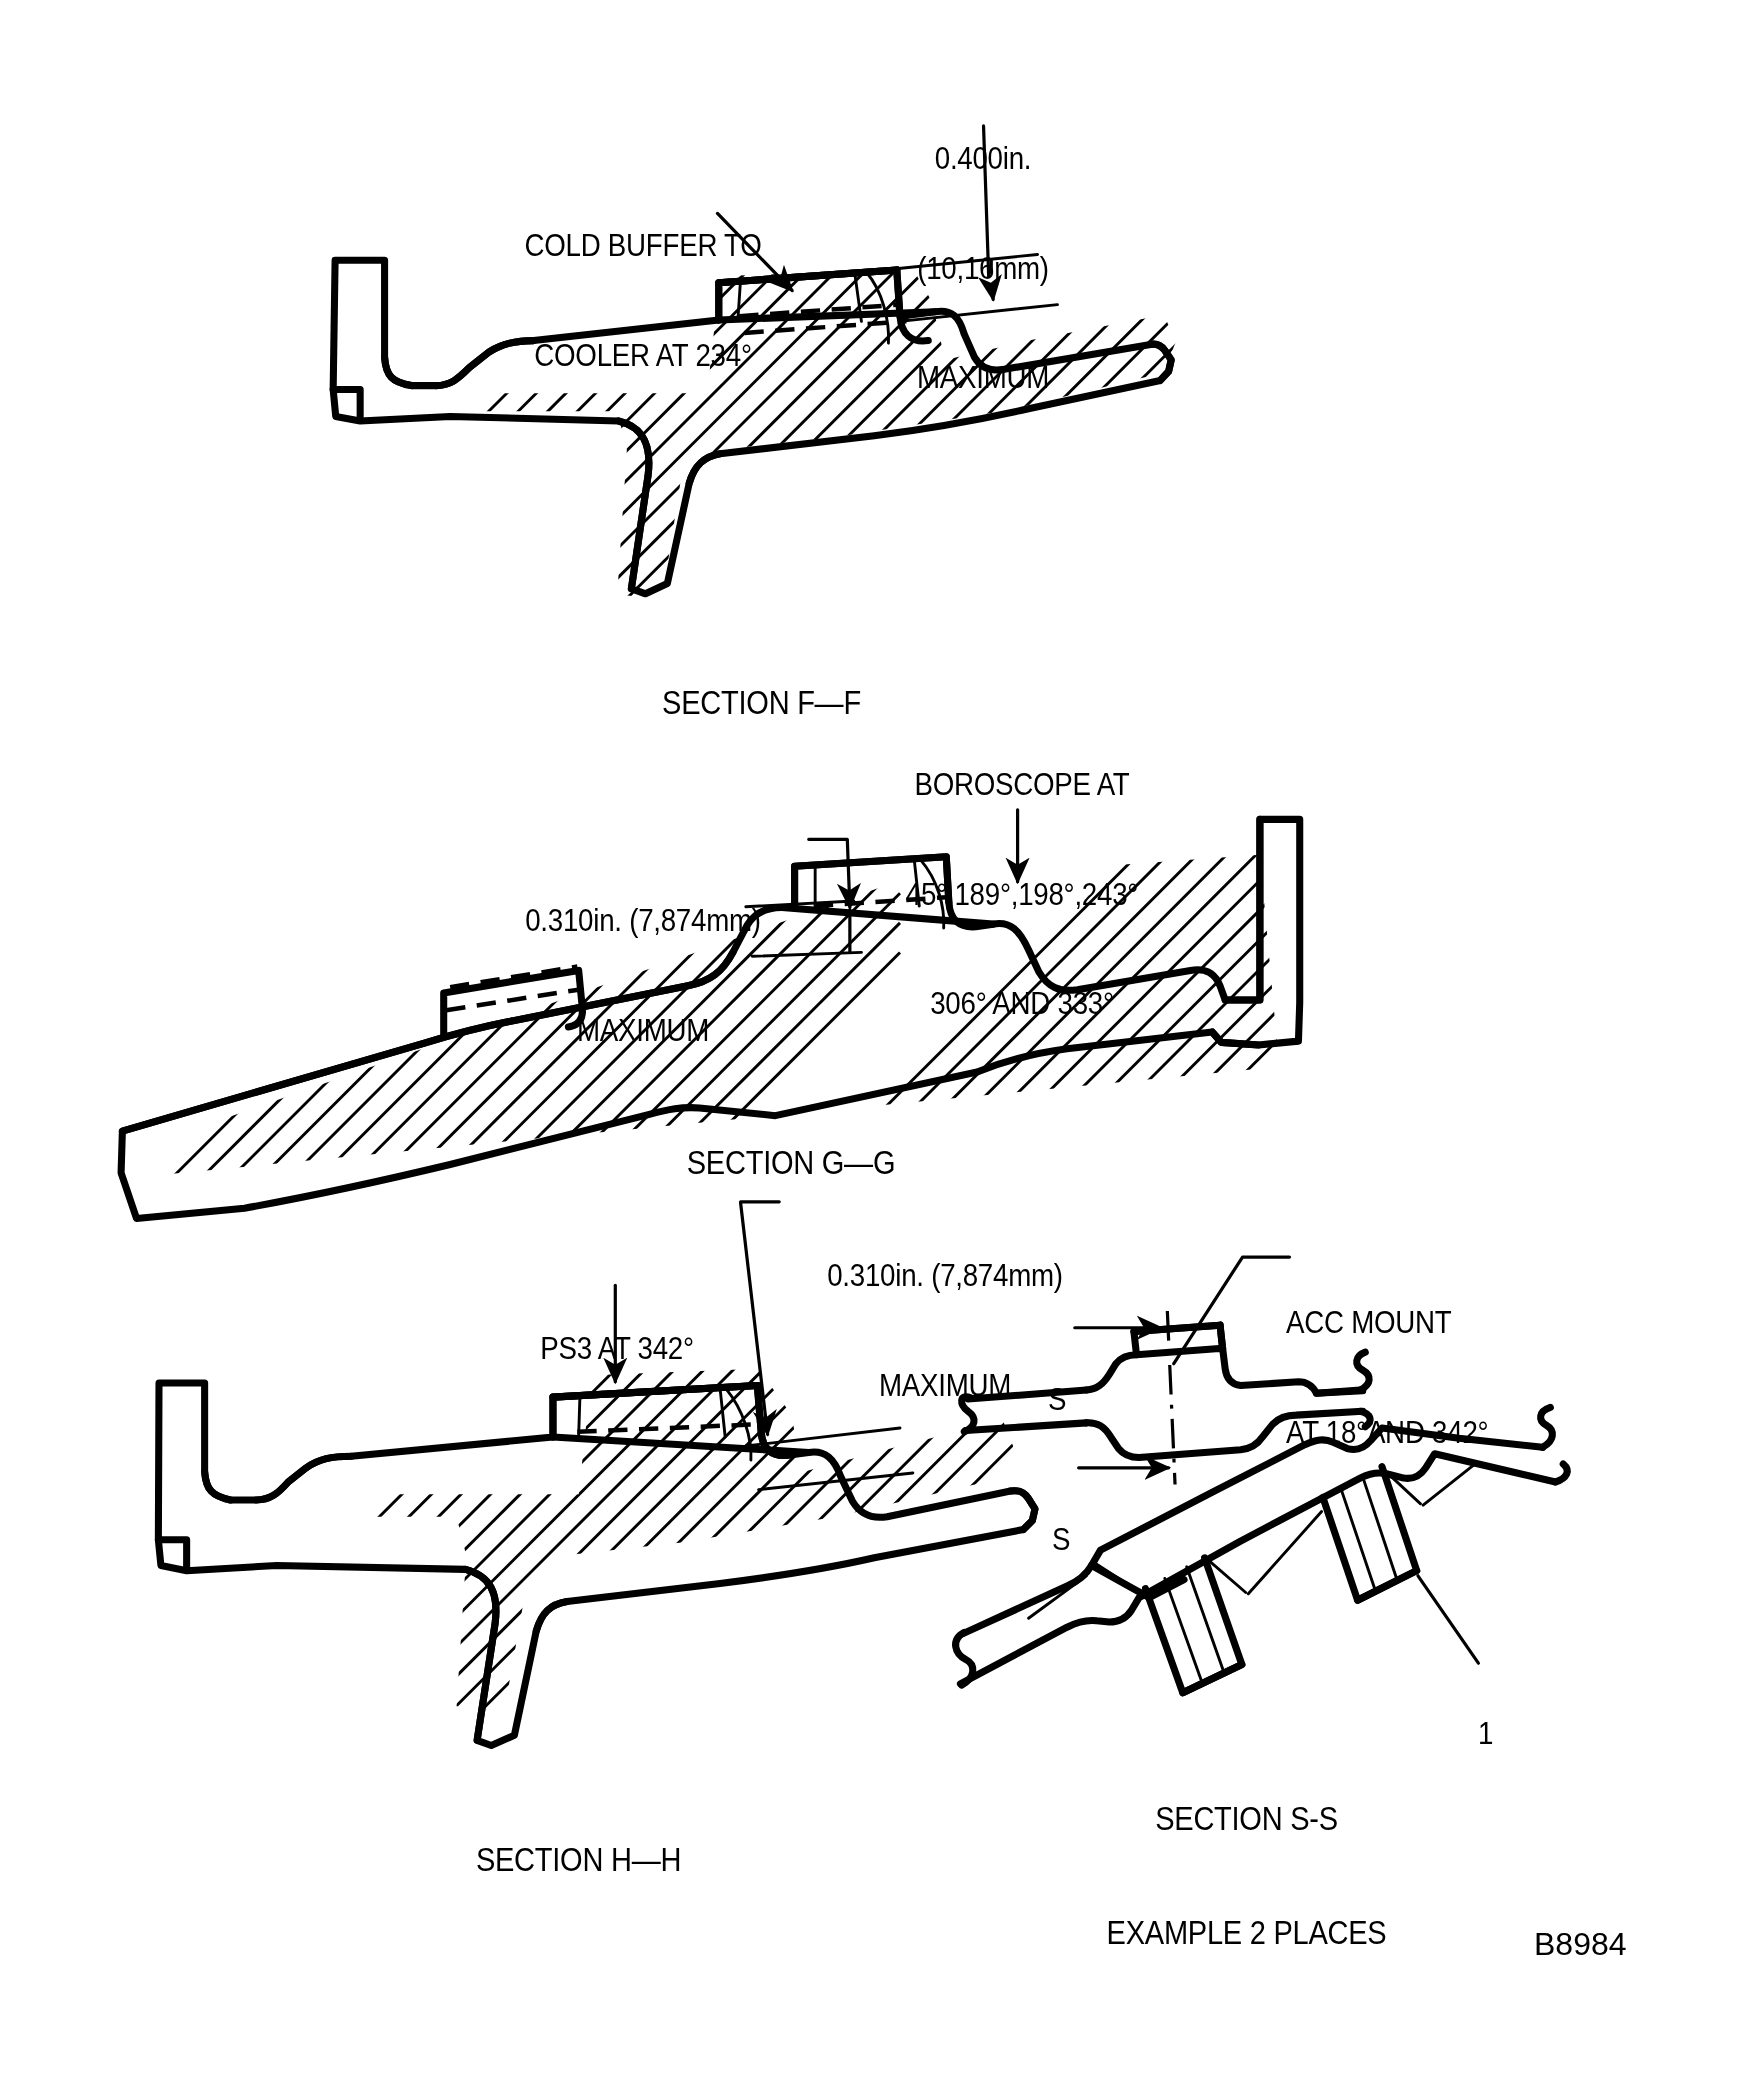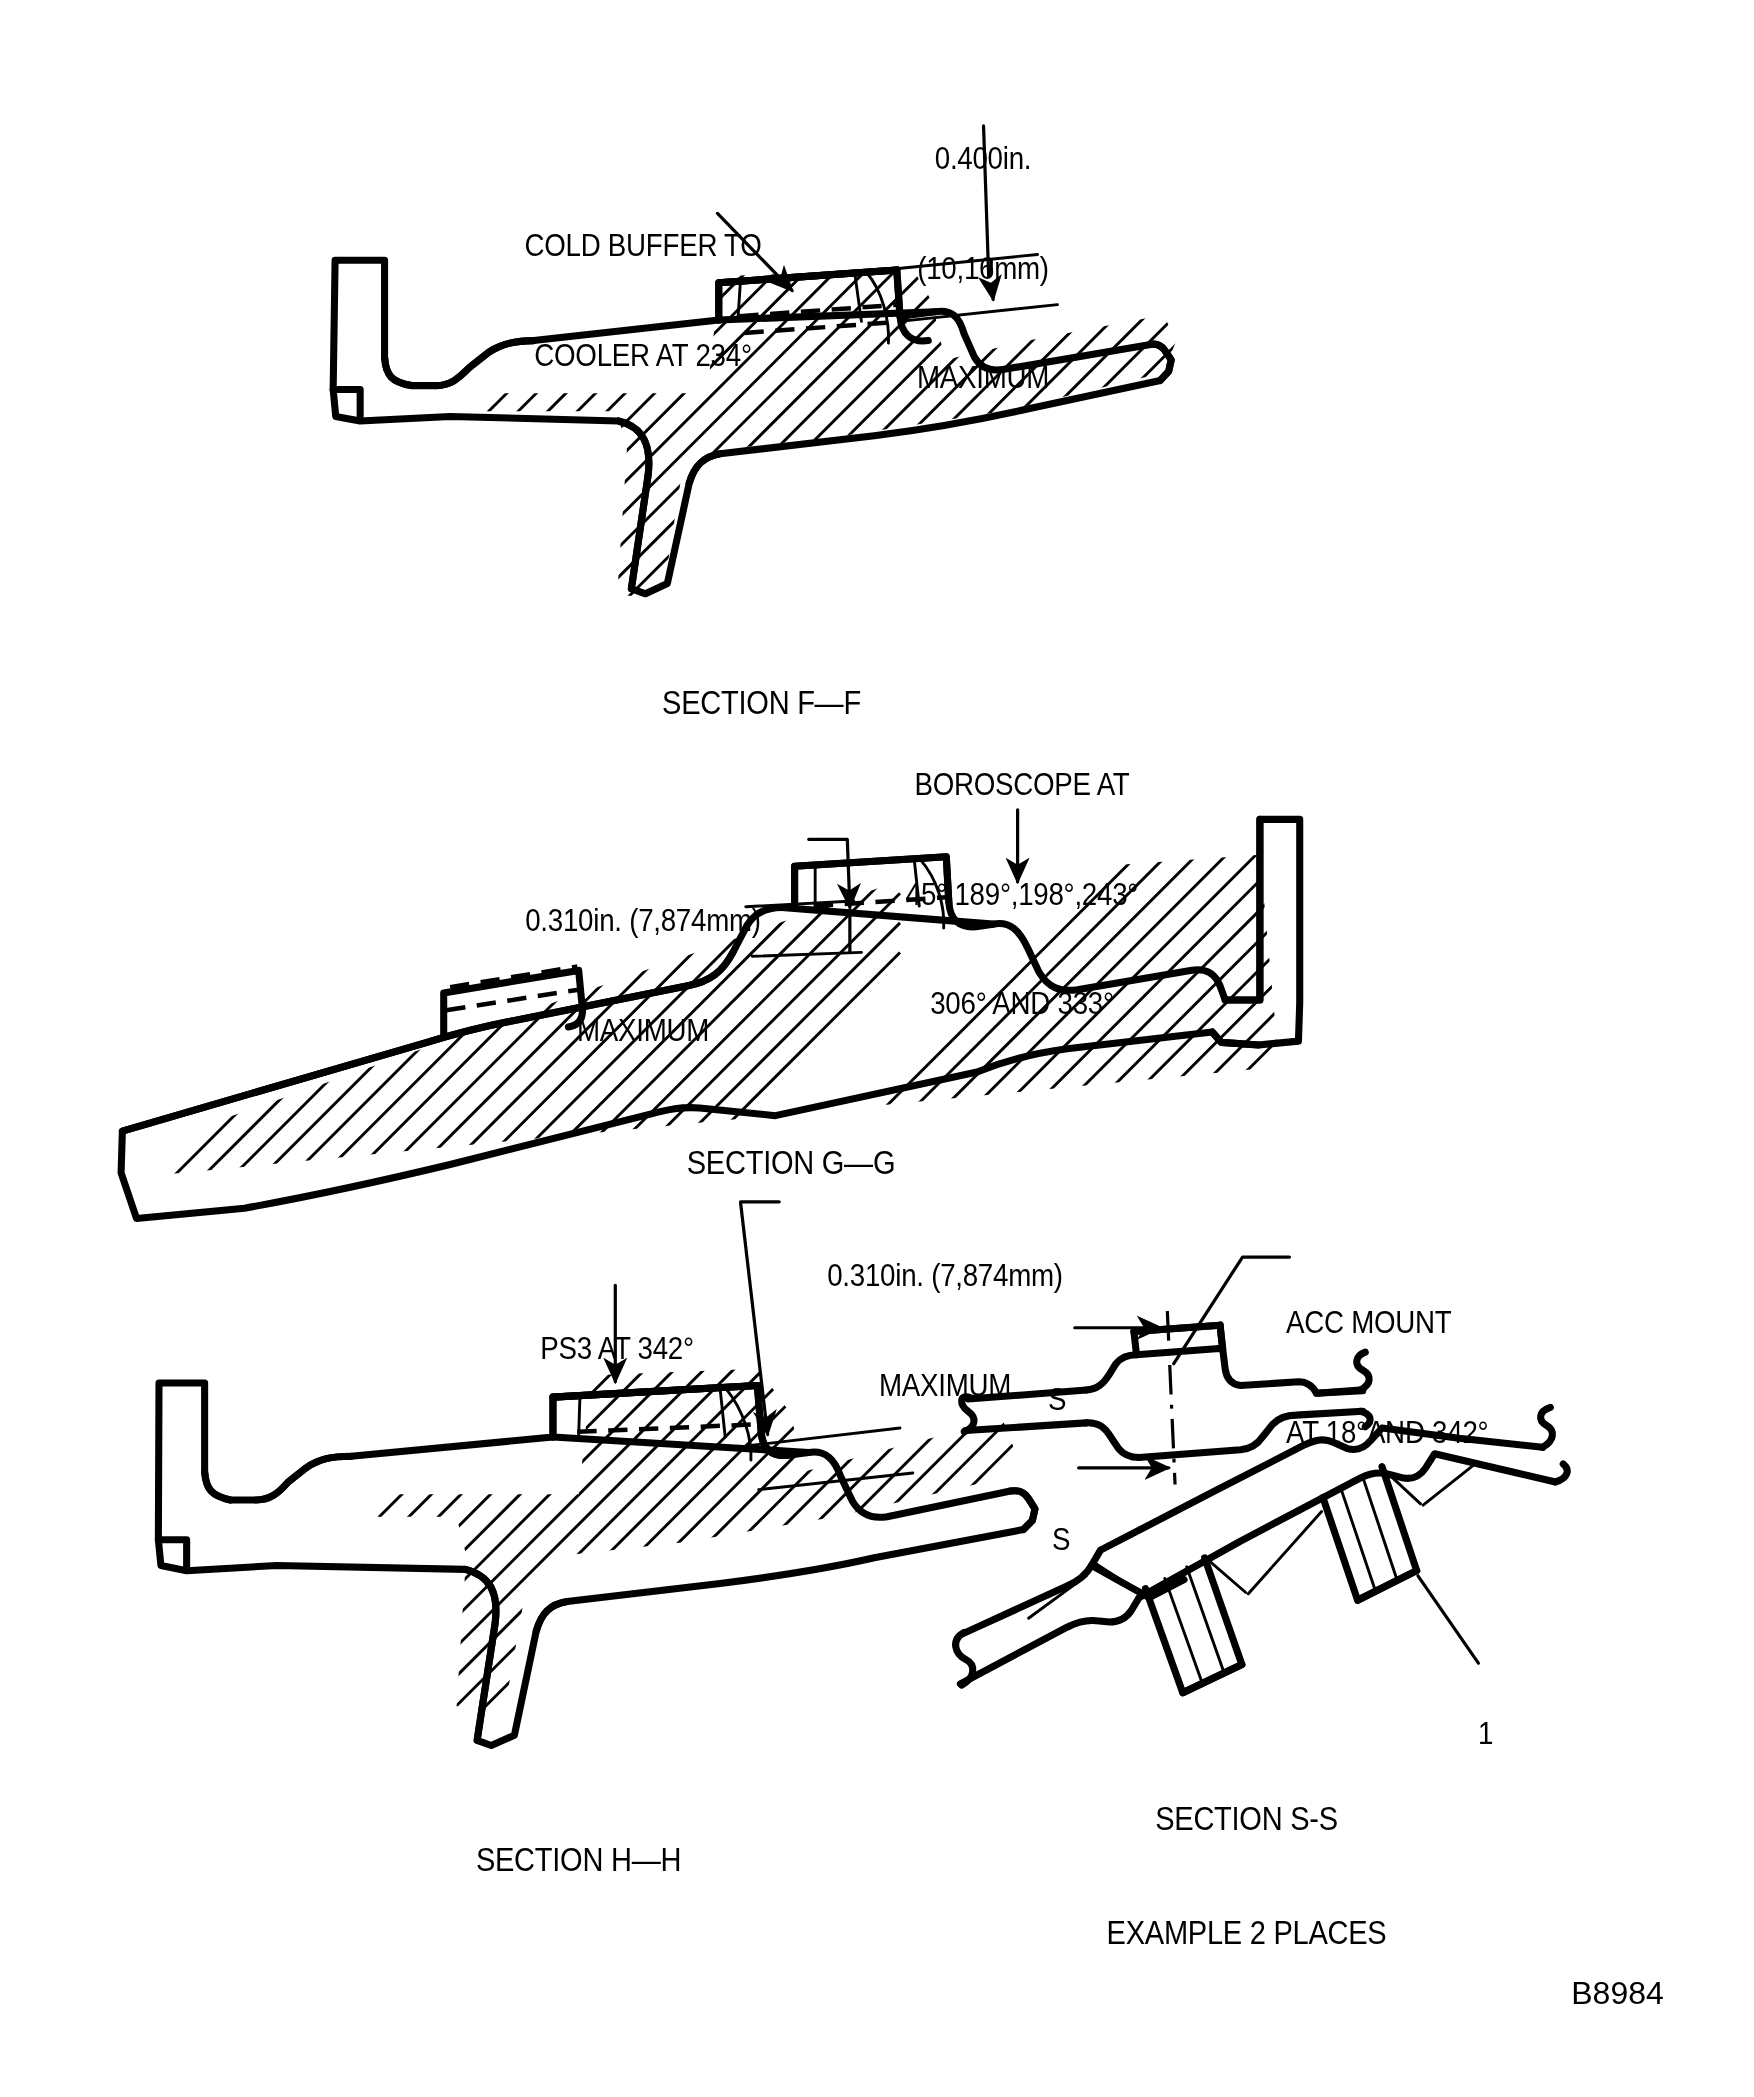--- a/index.html
+++ b/index.html
@@ -646,18 +646,18 @@
 
   <div class="lbl t-note ta-l" style="left:1478px; top:1642px; width:45px;">
     <div>1</div>
   </div>
 
   <div class="lbl t-caption ta-c" style="left:1041px; top:1723px; width:411px;">
     <div>SECTION S-S</div>
     <div>EXAMPLE 2 PLACES</div>
   </div>
 
-  <div class="lbl t-code ta-l" style="left:1534px; top:1901px; width:167px;text-align:center;">
+  <div class="lbl t-code ta-l" style="left:1534px; top:1852px; width:167px;">
     <div>B8984</div>
   </div>
 
 </div>
 
 
 </body></html>

